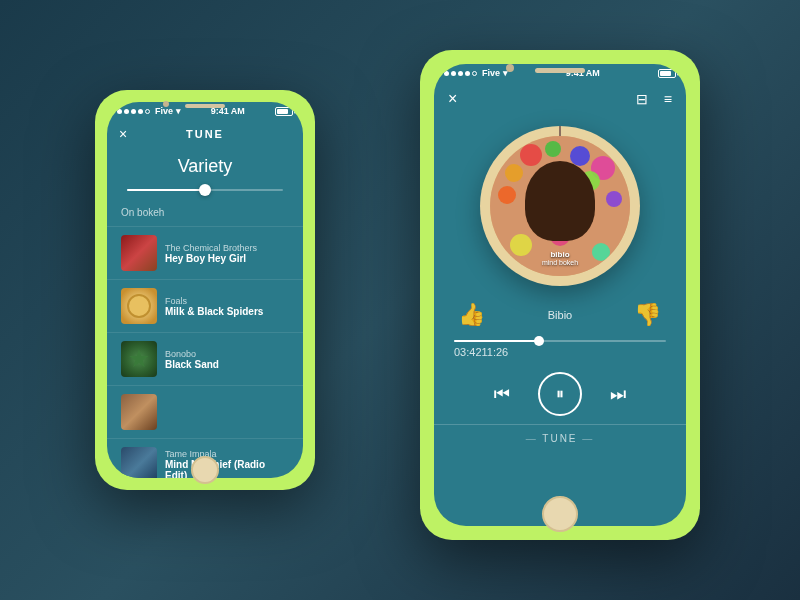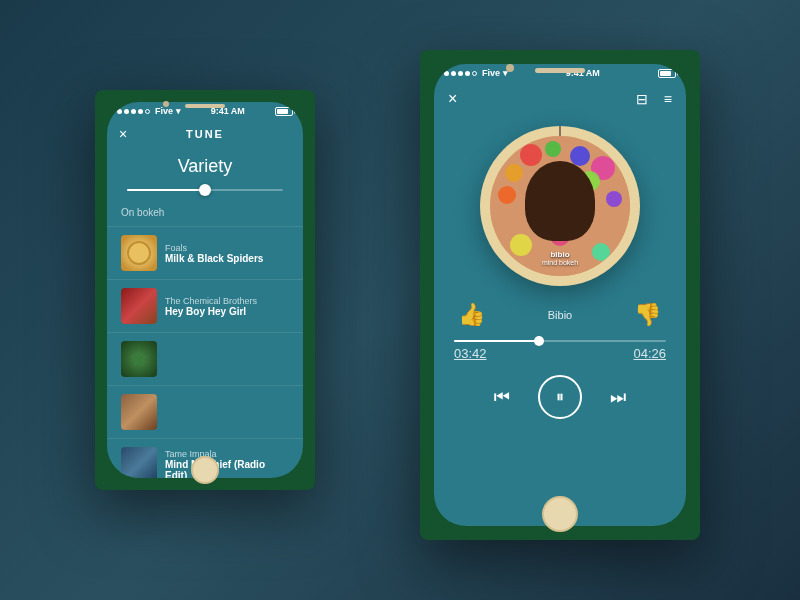--- a/index.html
+++ b/index.html
@@ -11,22 +11,22 @@
       align-items: center;
       justify-content: center;
       font-family: -apple-system, 'Helvetica Neue', Arial, sans-serif;
       overflow: hidden;
       position: relative;
     }
 
     
     .phone {
       position: absolute;
-      border-radius: 8px;
-      background: #14532d;
+      border-radius: 32px;
+      background: #bef264;
       box-shadow: 0 20px 60px rgba(0,0,0,0.5);
     }
     .phone-inner {
       position: absolute;
       border-radius: 32px;
       overflow: hidden;
       background: #2a7a8a;
     }
     .phone-speaker {
       position: absolute;
@@ -265,22 +265,22 @@
     }
     .progress-fill {
       height: 100%; background: white; border-radius: 1px;
     }
     .progress-thumb {
       position: absolute;
       top: 50%; transform: translate(-50%, -50%);
       width: 10px; height: 10px; border-radius: 50%; background: white;
     }
     .time-row {
-      display: flex; justify-content: space-between;
-      color: rgba(255,255,255,0.8); font-size: 13px; text-decoration: underline;
+      display: flex; 
+      color: rgba(255,255,255,0.8); font-size: 11px;
     }
 
     .playback-controls {
       display: flex; align-items: center; justify-content: center;
       gap: 28px; padding: 10px 0 8px;
     }
     .ctrl-btn { color: white; cursor: pointer; font-size: 18px; }
     .play-pause-btn {
       width: 44px; height: 44px; border-radius: 50%;
       border: 2px solid white;
@@ -351,42 +351,46 @@
       <div class="variety-label">Variety</div>
       <div class="slider-container">
         <div class="slider-track">
           <div class="slider-fill"></div>
           <div class="slider-thumb"></div>
         </div>
       </div>
       <div class="on-next-label">On bokeh</div>
       <div class="track-list">
         <div class="track-item">
+          <div class="track-thumb thumb-chemical"></div>
+          <div class="track-info">
+            <div class="track-artist">The Chemical Brothers</div>
+            <div class="track-title">Hey Boy Hey Girl</div>
+          </div>
+        </div>
+        <div class="track-item">
           <div class="track-thumb thumb-foals">
             <div style="width:100%;height:100%;background:radial-gradient(circle,#f0d080 20%,#c89030 80%);display:flex;align-items:center;justify-content:center;">
               <div style="width:24px;height:24px;border-radius:50%;background:#e8c060;border:2px solid #c09030;"></div>
             </div>
           </div>
           <div class="track-info">
             <div class="track-artist">Foals</div>
             <div class="track-title">Milk &amp; Black Spiders</div>
-          </div>
-        </div>
-        <div class="track-item">
-          <div class="track-thumb thumb-chemical"></div>
-          <div class="track-info">
-            <div class="track-artist">The Chemical Brothers</div>
-            <div class="track-title">Hey Boy Hey Girl</div>
           </div>
         </div>
         <div class="track-item">
           <div class="track-thumb thumb-bonobo">
             <div style="width:100%;height:100%;background:radial-gradient(circle at 50% 50%,#4a8a4a 0%,#2a5a2a 60%,#1a3a1a 100%);display:flex;align-items:center;justify-content:center;">
               <div style="width:20px;height:20px;background:#3a7a3a;clip-path:polygon(50% 0%,61% 35%,98% 35%,68% 57%,79% 91%,50% 70%,21% 91%,32% 57%,2% 35%,39% 35%);"></div>
             </div>
+          </div>
+          <div class="track-info">
+            <div class="track-artist">Bonobo</div>
+            <div class="track-title">Black Sand</div>
           </div>
         </div>
         <div class="track-item">
           <div class="track-thumb thumb-lykke"></div>
         </div>
         <div class="track-item">
           <div class="track-thumb thumb-tame"></div>
           <div class="track-info">
             <div class="track-artist">Tame Impala</div>
             <div class="track-title">Mind Mischief (Radio Edit)</div>
@@ -470,27 +474,32 @@
         <span class="thumb-btn">👎</span>
       </div>
 
       <div class="progress-container">
         <div class="progress-track">
           <div class="progress-fill" style="width:40%;"></div>
           <div class="progress-thumb" style="left:40%;"></div>
         </div>
         <div class="time-row">
           <span>03:42</span>
-          <span>04:26</span>
+          <span>11:26</span>
         </div>
       </div>
 
       <div class="playback-controls">
         <span class="ctrl-btn">⏮</span>
         <div class="play-pause-btn">
           <span>⏸</span>
         </div>
         <span class="ctrl-btn">⏭</span>
       </div>
 
+      <div class="tune-footer">
+        <span class="tune-footer-dashes">— </span>
+        <span>TUNE</span>
+        <span class="tune-footer-dashes"> —</span>
+      </div>
     </div>
   </div>
 </div>
 
 </body></html>

